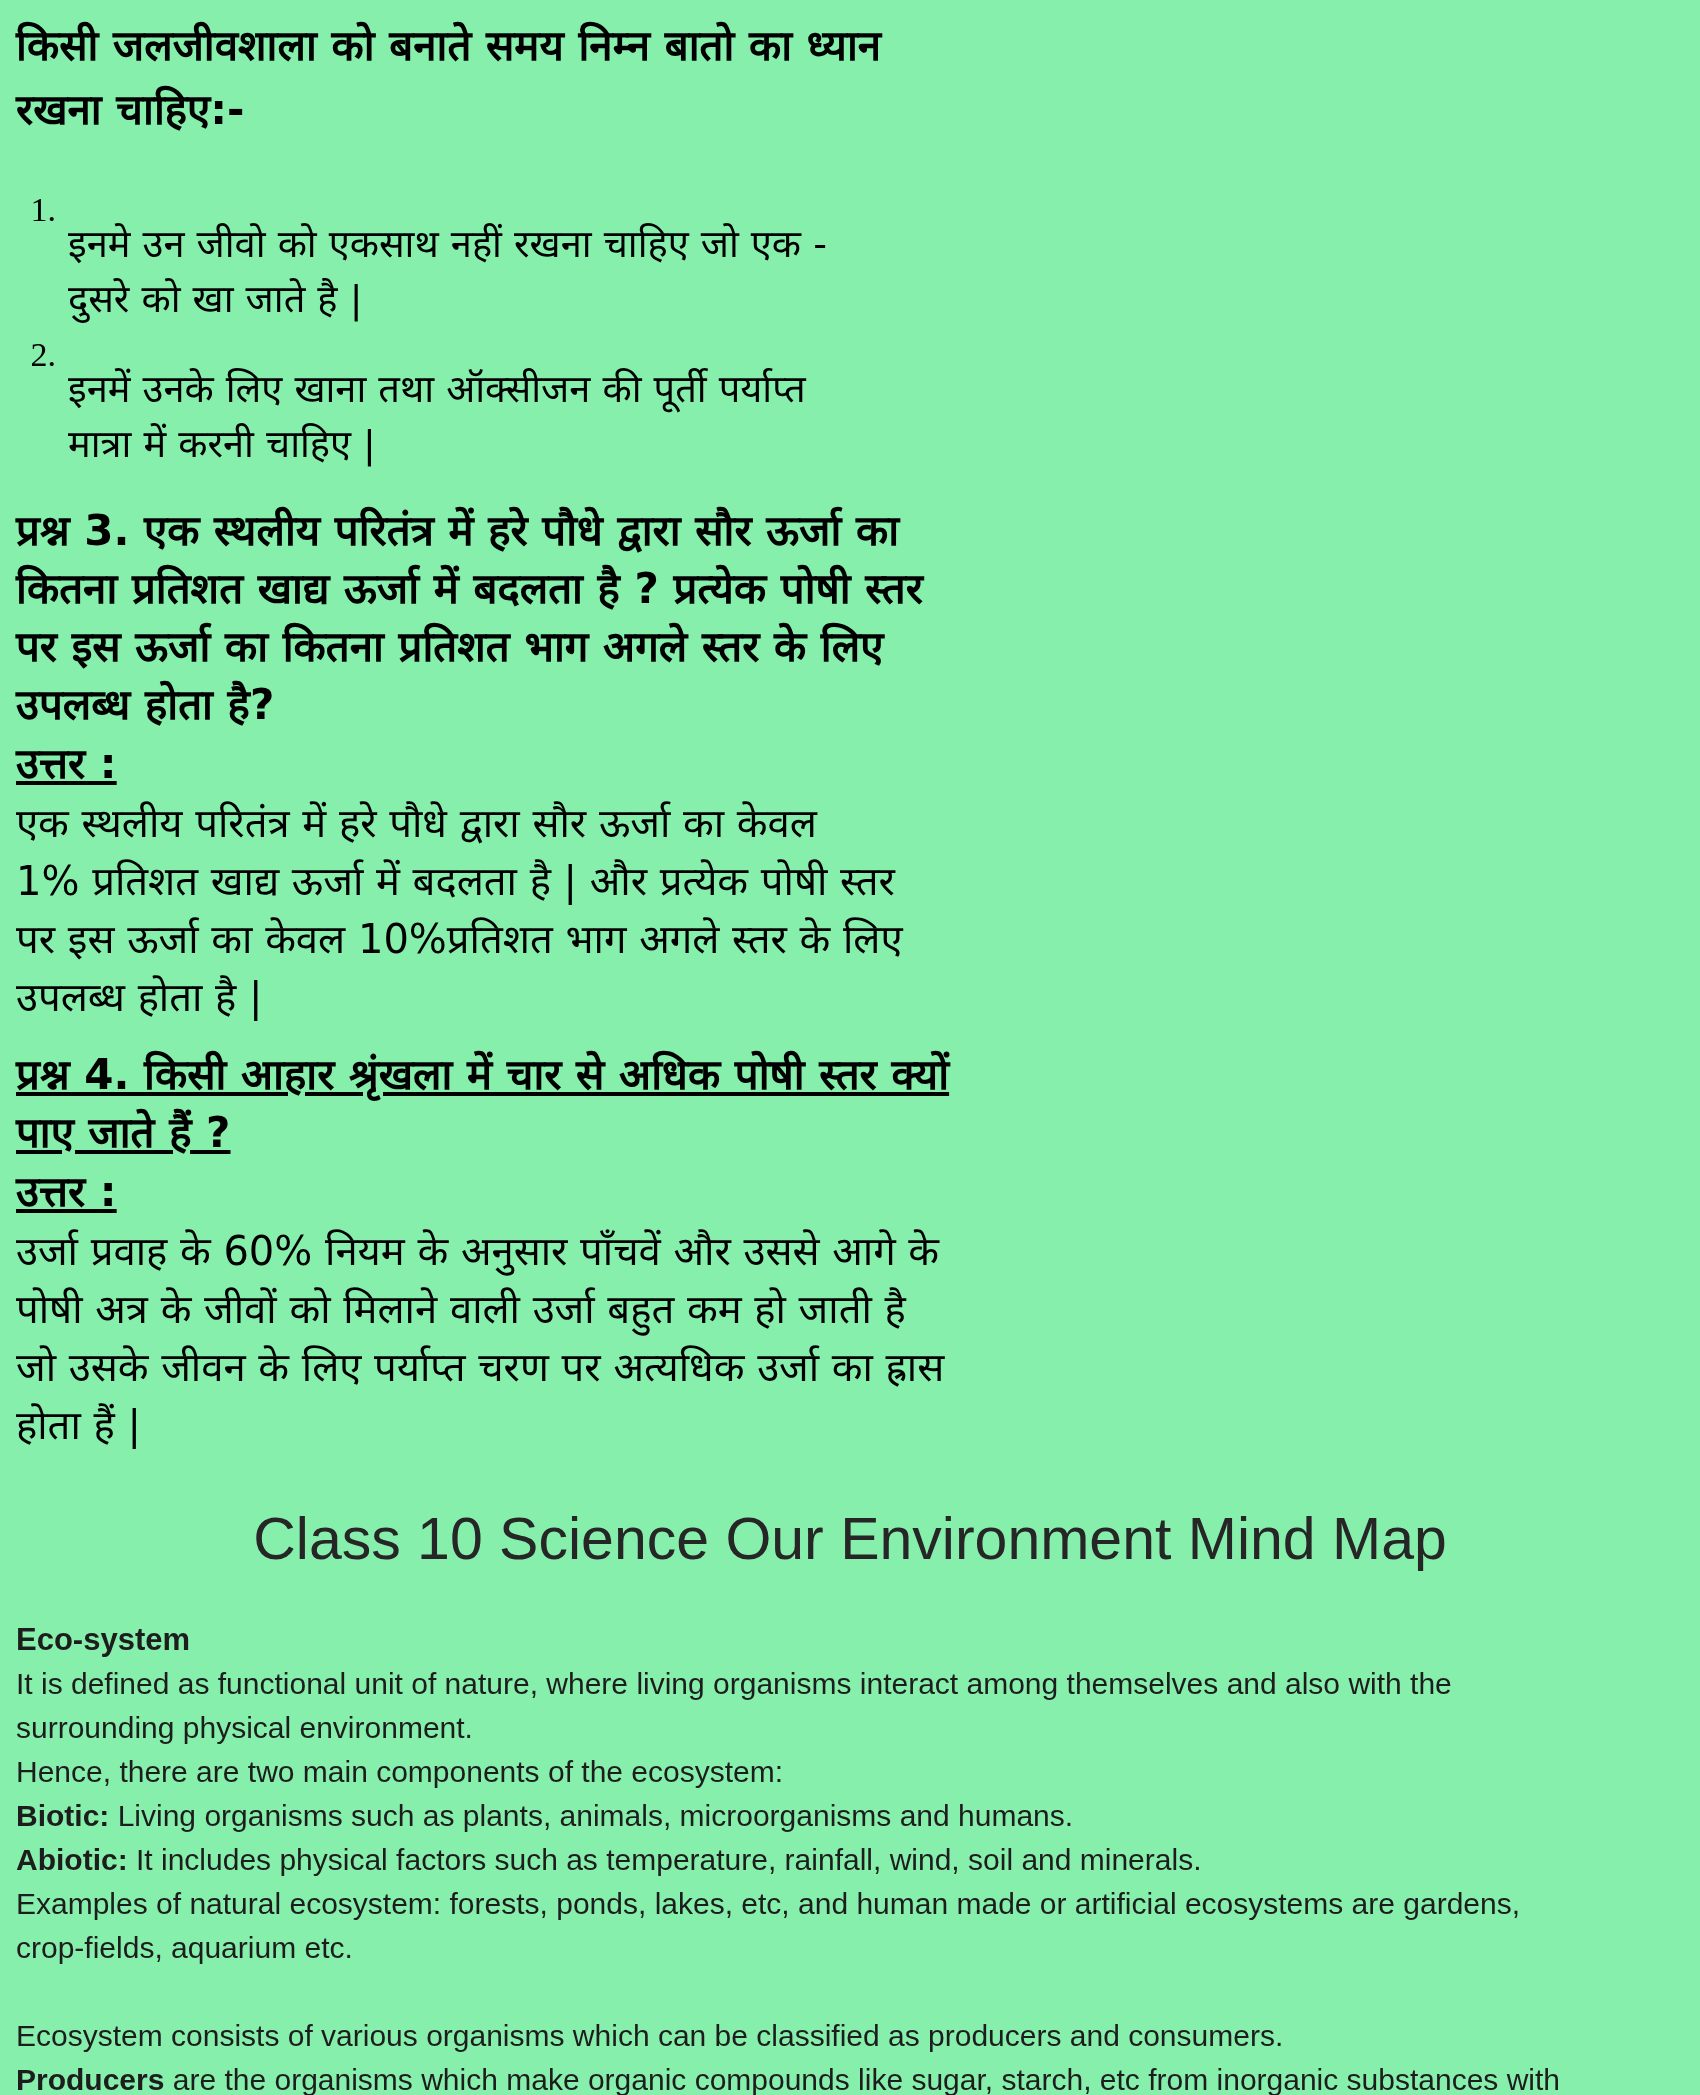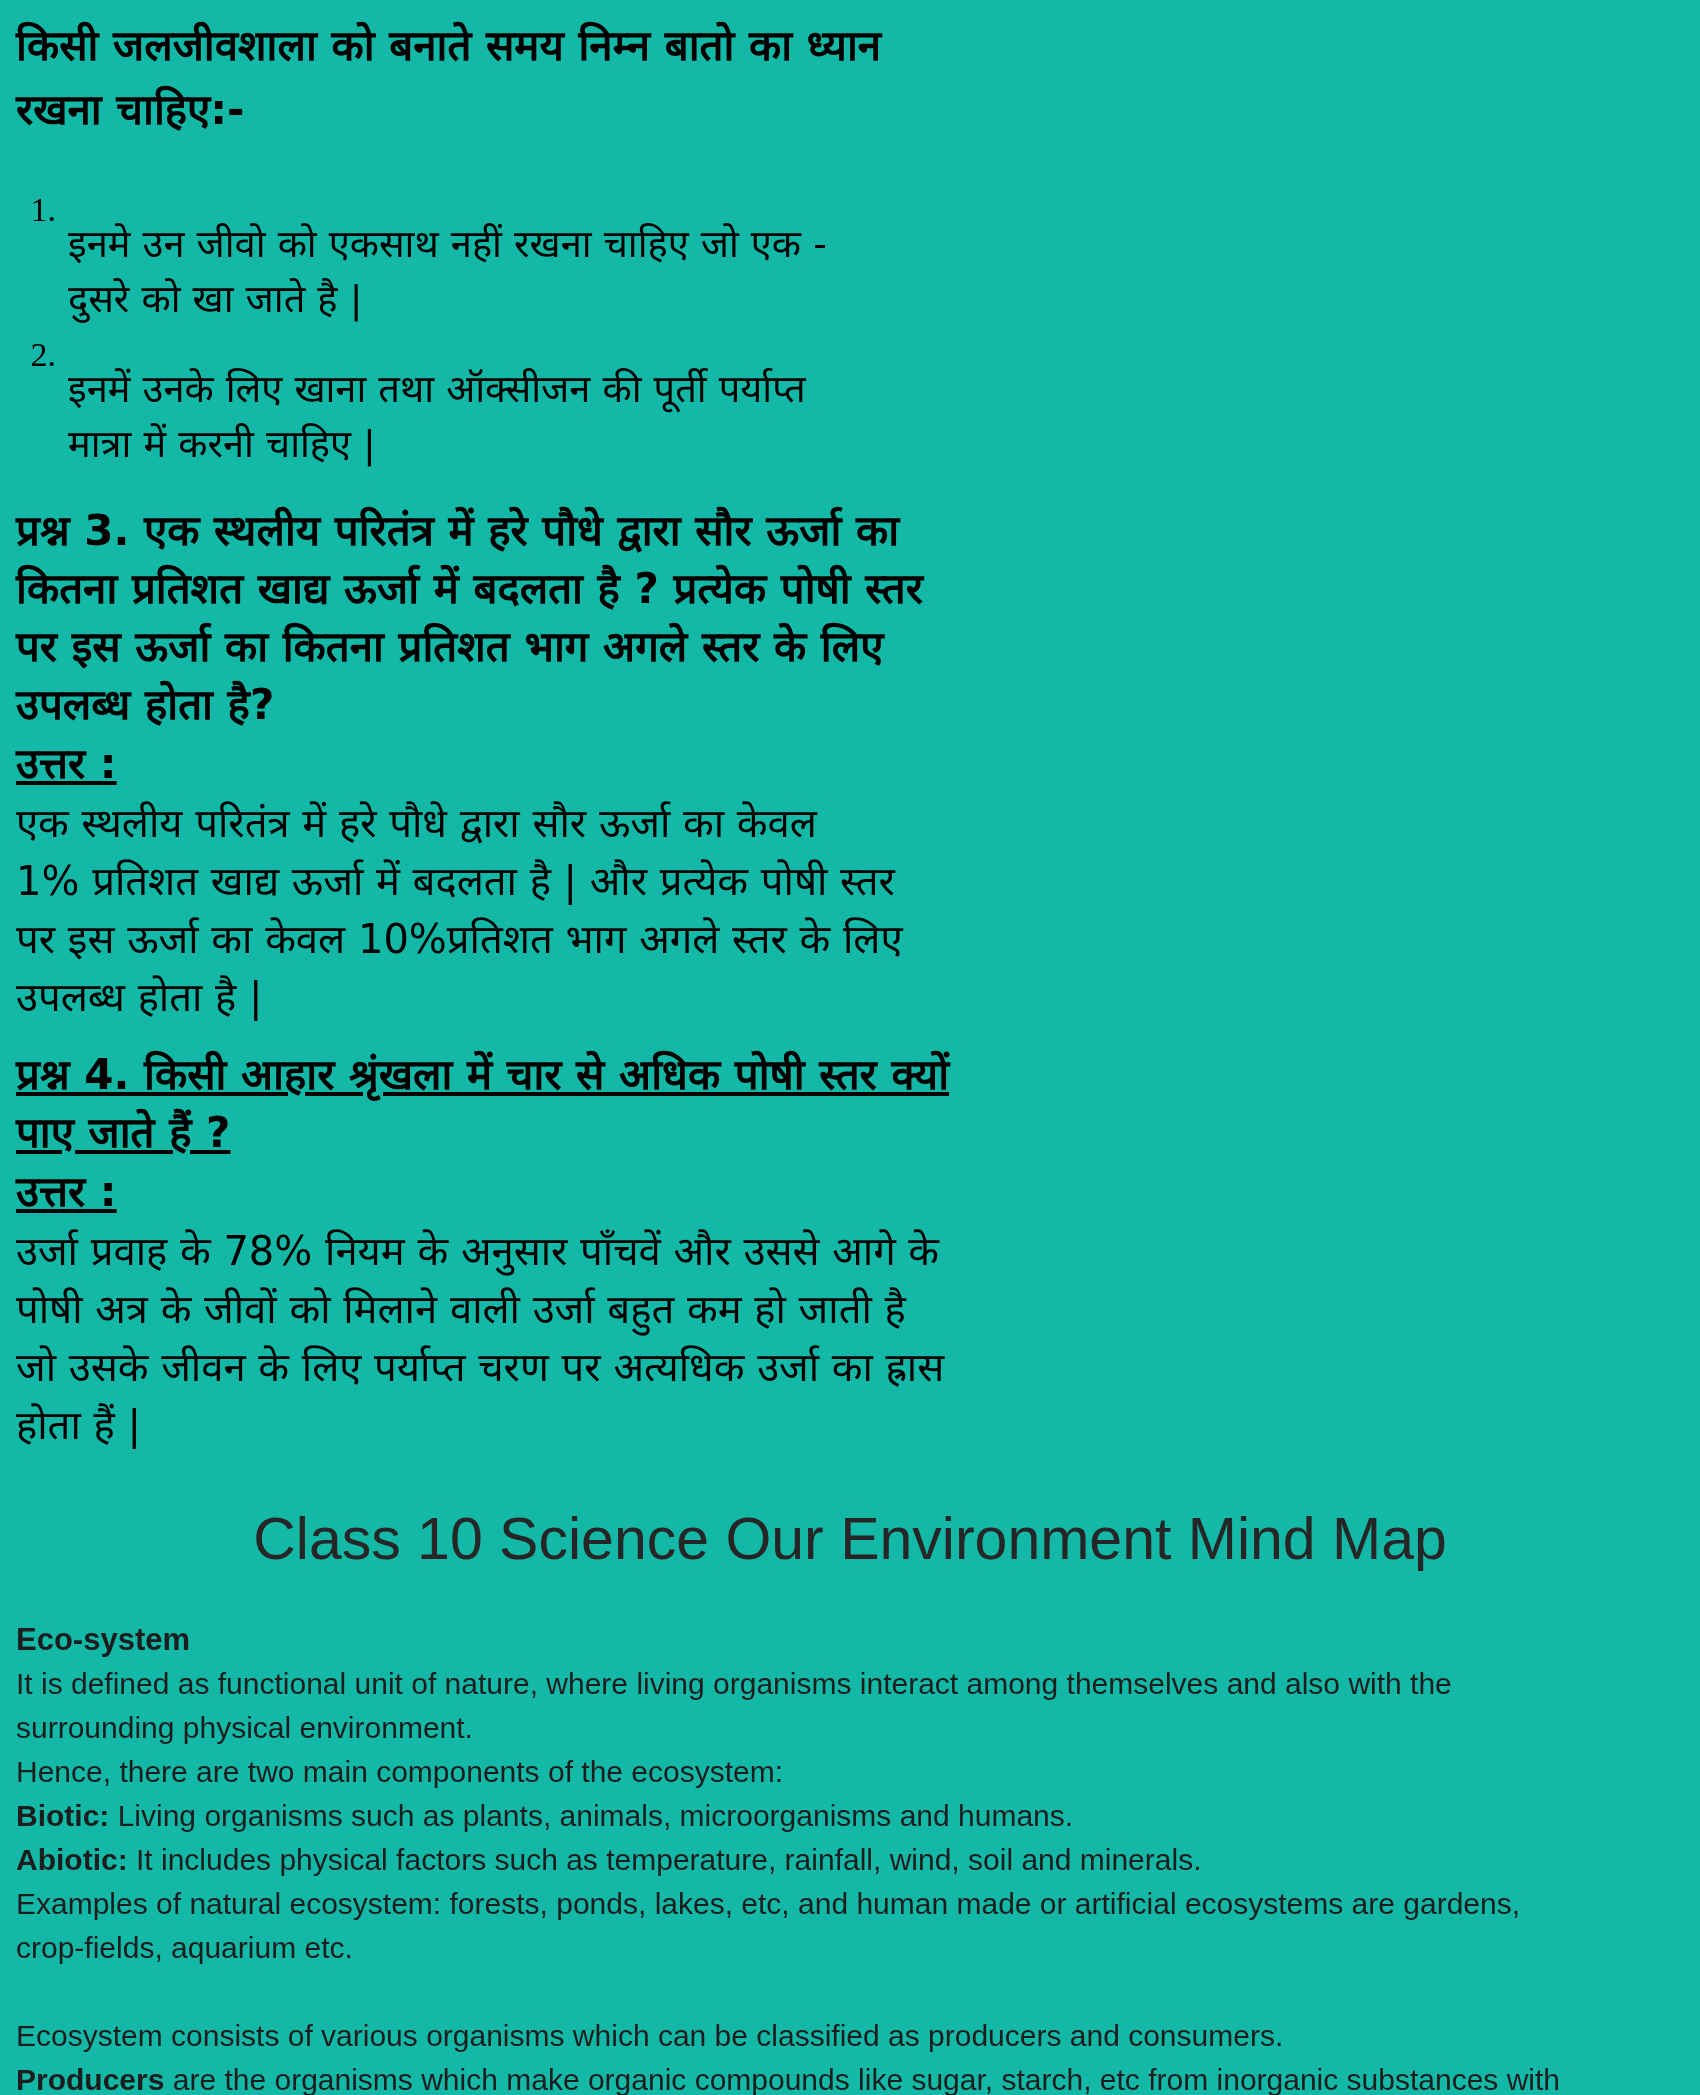--- a/index.html
+++ b/index.html
@@ -1,21 +1,21 @@
 <!DOCTYPE html>
 <html><head>
 <meta charset="utf-8">
 <style>
   html, body { margin: 0; padding: 0; background: #ffffff; }
   .page {
     position: relative;
     width: 1700px;
     height: 2095px;
     box-sizing: border-box;
-    background: #14b8a6;
+    background: #86efac;
     padding: 14px 20px 0 16px;
     overflow: hidden;
     color: #000000;
     font-family: "DejaVu Sans", sans-serif;
   }
 
   
   .hindi { color: #000000; }
   .h-heading {
     font-size: 42px;
@@ -132,21 +132,21 @@
         <div>पर इस ऊर्जा का केवल 10%प्रतिशत भाग अगले स्तर के लिए</div>
         <div>उपलब्ध होता है |</div>
       </div>
 
     <div class="h-q mt20">
         <div>प्रश्न 4.  किसी आहार श्रृंखला में चार से अधिक पोषी स्तर क्यों</div>
         <div>पाए जाते हैं ?</div>
       </div>
     <div class="h-label">उत्तर :</div>
     <div class="h-body">
-        <div>उर्जा प्रवाह के 78% नियम के अनुसार पाँचवें और उससे आगे के</div>
+        <div>उर्जा प्रवाह के 60% नियम के अनुसार पाँचवें और उससे आगे के</div>
         <div>पोषी अत्र के जीवों को मिलाने वाली उर्जा बहुत कम हो जाती है</div>
         <div>जो उसके जीवन के लिए पर्याप्त चरण पर अत्यधिक उर्जा का ह्रास</div>
         <div>होता हैं |</div>
       </div>
 
   </section>
 
   <section class="english">
 
     <h2 class="e-heading">Class 10 Science Our Environment Mind Map</h2>

